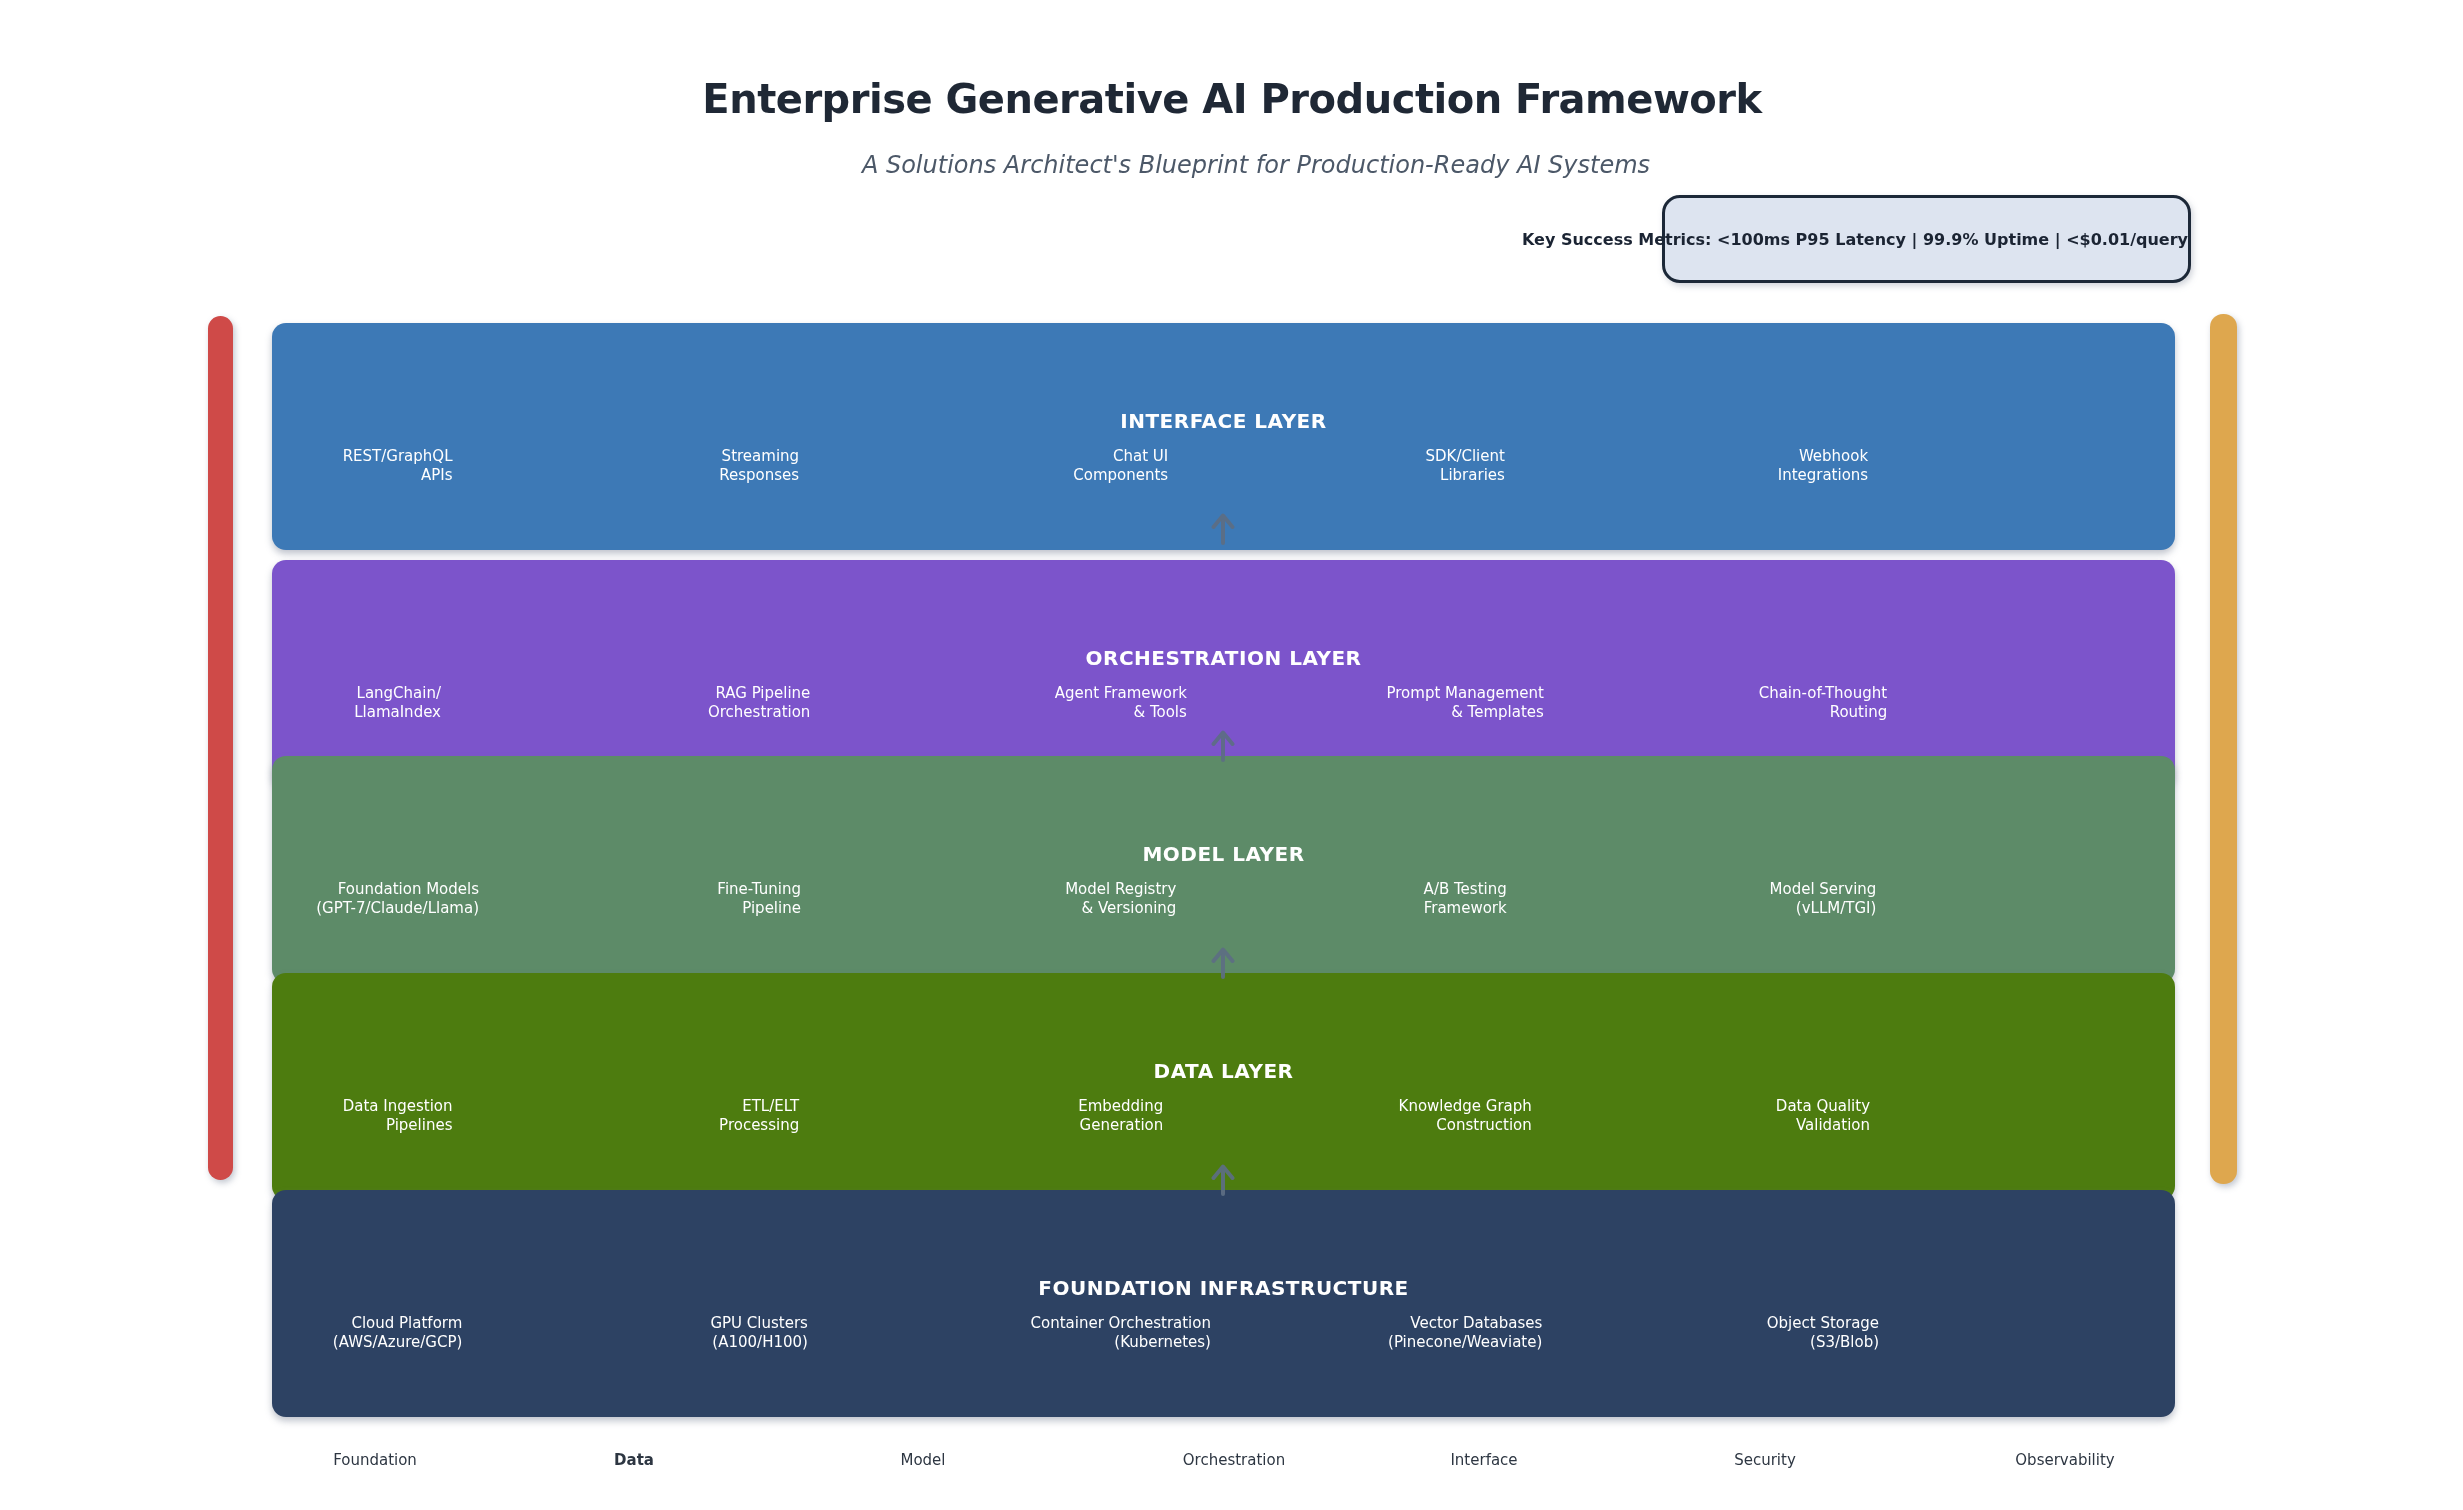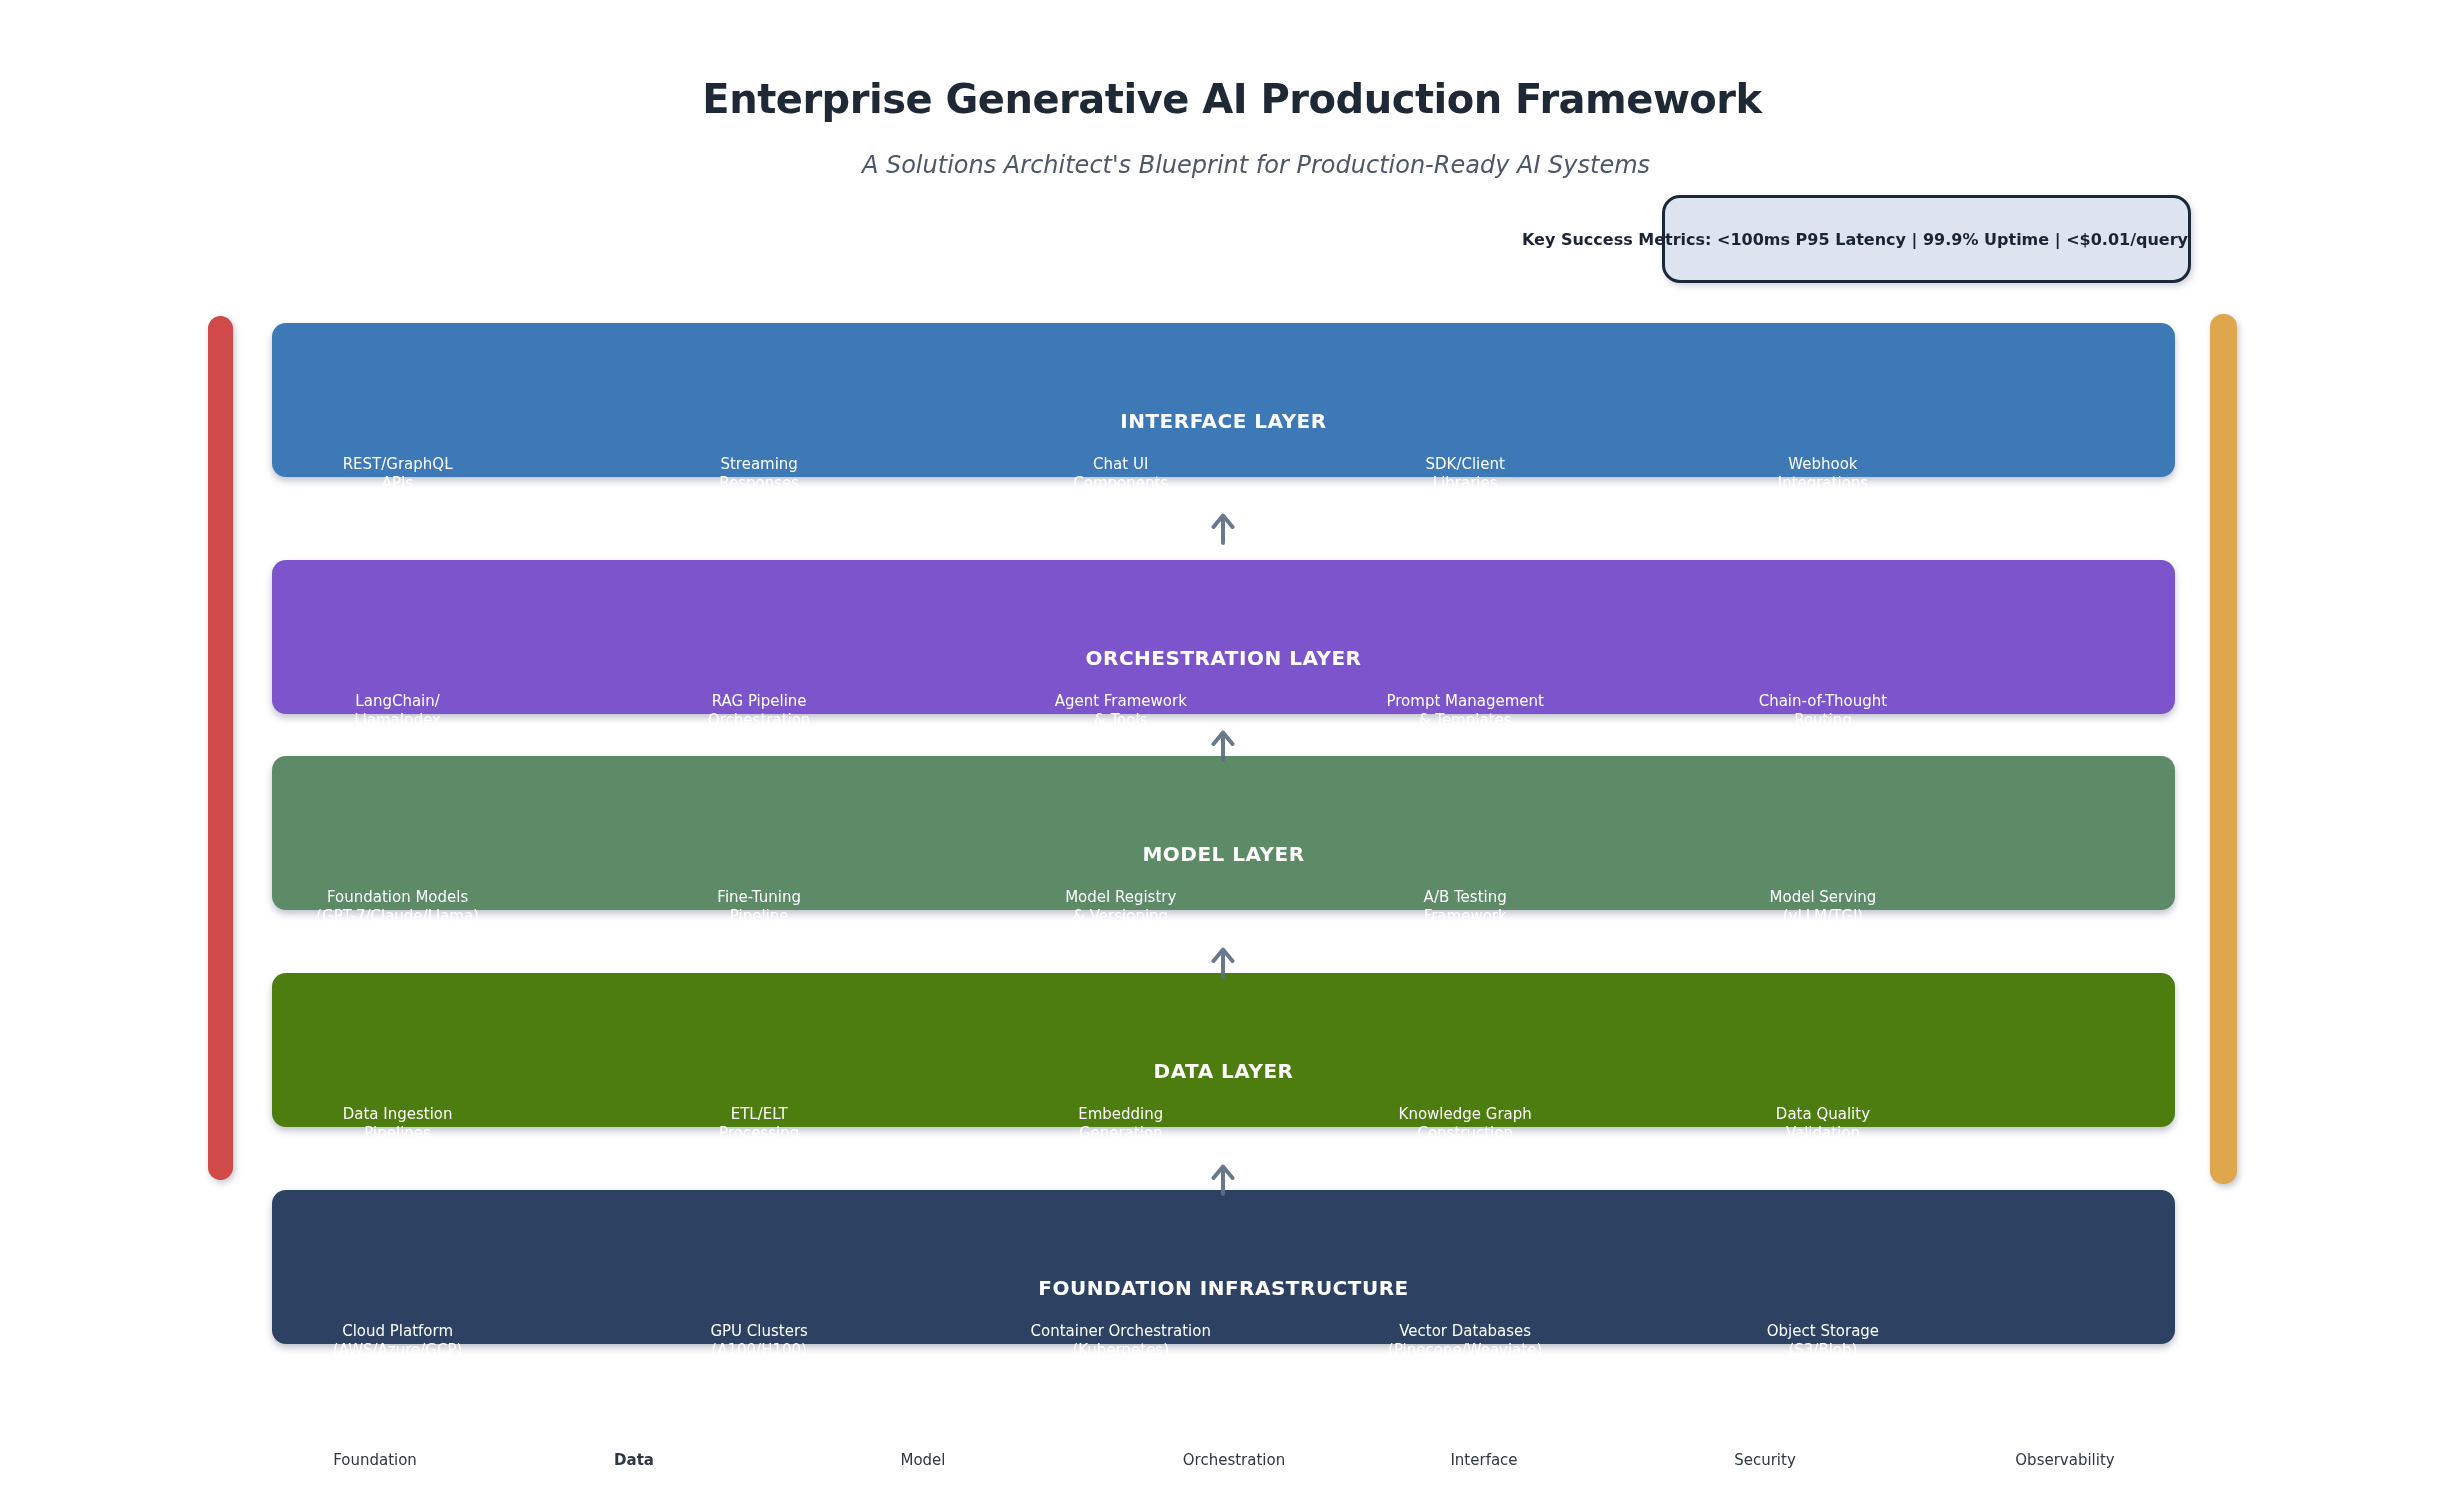--- a/index.html
+++ b/index.html
@@ -22,37 +22,37 @@
     position:absolute; left:1662px; top:195px; width:523px; height:82px;
     background:#dde4f0; border:3px solid #1c2838; border-radius:18px;
     display:flex; align-items:center; justify-content:flex-end;
     box-shadow:2px 3px 6px rgba(120,130,150,0.35);
   }
   .metrics-text {
     white-space:nowrap; font-size:16px; font-weight:bold; color:#1b2433;
   }
 
   .layer {
-    position:absolute; left:272px; width:1903px; height:154px;
+    position:absolute; left:272px; width:1903px; height:227px;
     border-radius:14px; box-shadow:0 4px 7px rgba(115,125,145,0.45);
   }
   .layer-0 { top:323px; }
   .layer-1 { top:540px;margin-top:20px; }
   .layer-2 { top:756px; }
   .layer-3 { top:973px; }
   .layer-4 { top:1190px; }
 
   .layer-title {
     position:absolute; top:86px; left:0; width:100%;
     text-align:center; font-size:20px; font-weight:bold; letter-spacing:0.5px;
     color:#ffffff;
   }
   .layer-item {
-    position:absolute; top:132px; transform:translateX(-50%);
-    text-align:center; font-size:15px; line-height:19px; color:#ffffff;
+    position:absolute; top:124px; transform:translateX(-50%);
+    text-align:right; font-size:15px; line-height:19px; color:#ffffff;
     white-space:pre-line;
   }
   .c0 { left:6.6%; }
   .c1 { left:25.6%; }
   .c2 { left:44.6%; }
   .c3 { left:62.7%; }
   .c4 { left:81.5%; }
 
   .side-bar {
     position:absolute; border-radius:13px;

